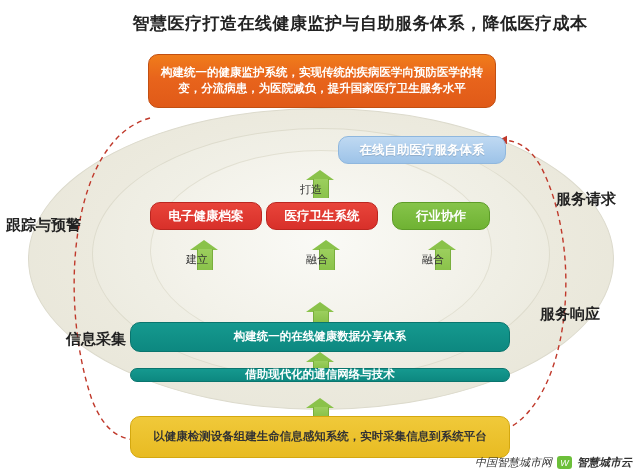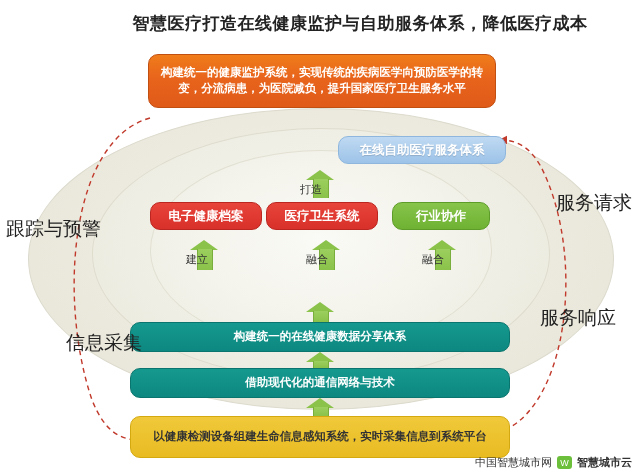--- a/index.html
+++ b/index.html
@@ -84,21 +84,21 @@
     left:130px;top:272px;width:380px;height:30px;
     background:linear-gradient(to bottom,#15998f 0%,#0d8880 100%);
     border:1px solid #0a756e;font-size:11.5px;
   }
   .box-teal-2{
     left:130px;top:322px;width:380px;height:30px;
     background:linear-gradient(to bottom,#15998f 0%,#0d8880 100%);
     border:1px solid #0a756e;font-size:11.5px;
   }
   .box-teal-3{
-    left:130px;top:368px;width:380px;height:30px;
+    left:130px;top:368px;width:380px;height:14px;
     background:linear-gradient(to bottom,#15998f 0%,#0d8880 100%);
     border:1px solid #0a756e;font-size:11.5px;
   }
   .box-yellow{
     left:130px;top:416px;width:380px;height:42px;
     background:linear-gradient(to bottom,#f0c93a 0%,#e8bb22 100%);
     border:1px solid #d4a80f;font-size:11.5px;color:#333;padding:3px 8px;
   }
 
   .conn-label{
@@ -113,27 +113,27 @@
     border-left:1px solid #79ae3d;border-right:1px solid #79ae3d;
   }
   .garrow .g-head{
     position:absolute;left:0;top:0;width:0;height:0;
     border-left:14px solid transparent;border-right:14px solid transparent;
     border-bottom:10px solid #8ac24a;
   }
 
   
   .side-label{
-    position:absolute;font-size:19px;font-weight:normal;color:#222;white-space:nowrap;
+    position:absolute;font-size:15px;font-weight:bold;color:#222;white-space:nowrap;
   }
 
   
   .footer{
     position:absolute;right:8px;bottom:4px;display:flex;align-items:center;gap:5px;
-    font-size:11px;color:#333;
+    font-size:11px;color:#333;font-style:italic;
   }
   .wechat-badge{
     display:inline-flex;align-items:center;justify-content:center;
     width:15px;height:13px;background:#6cbf3a;border-radius:3px;color:#fff;font-size:9px;
   }
   .footer-brand{font-weight:bold;}
 
   svg.overlay{position:absolute;left:0;top:0;width:640px;height:474px;pointer-events:none;}
 </style>
 </head>

